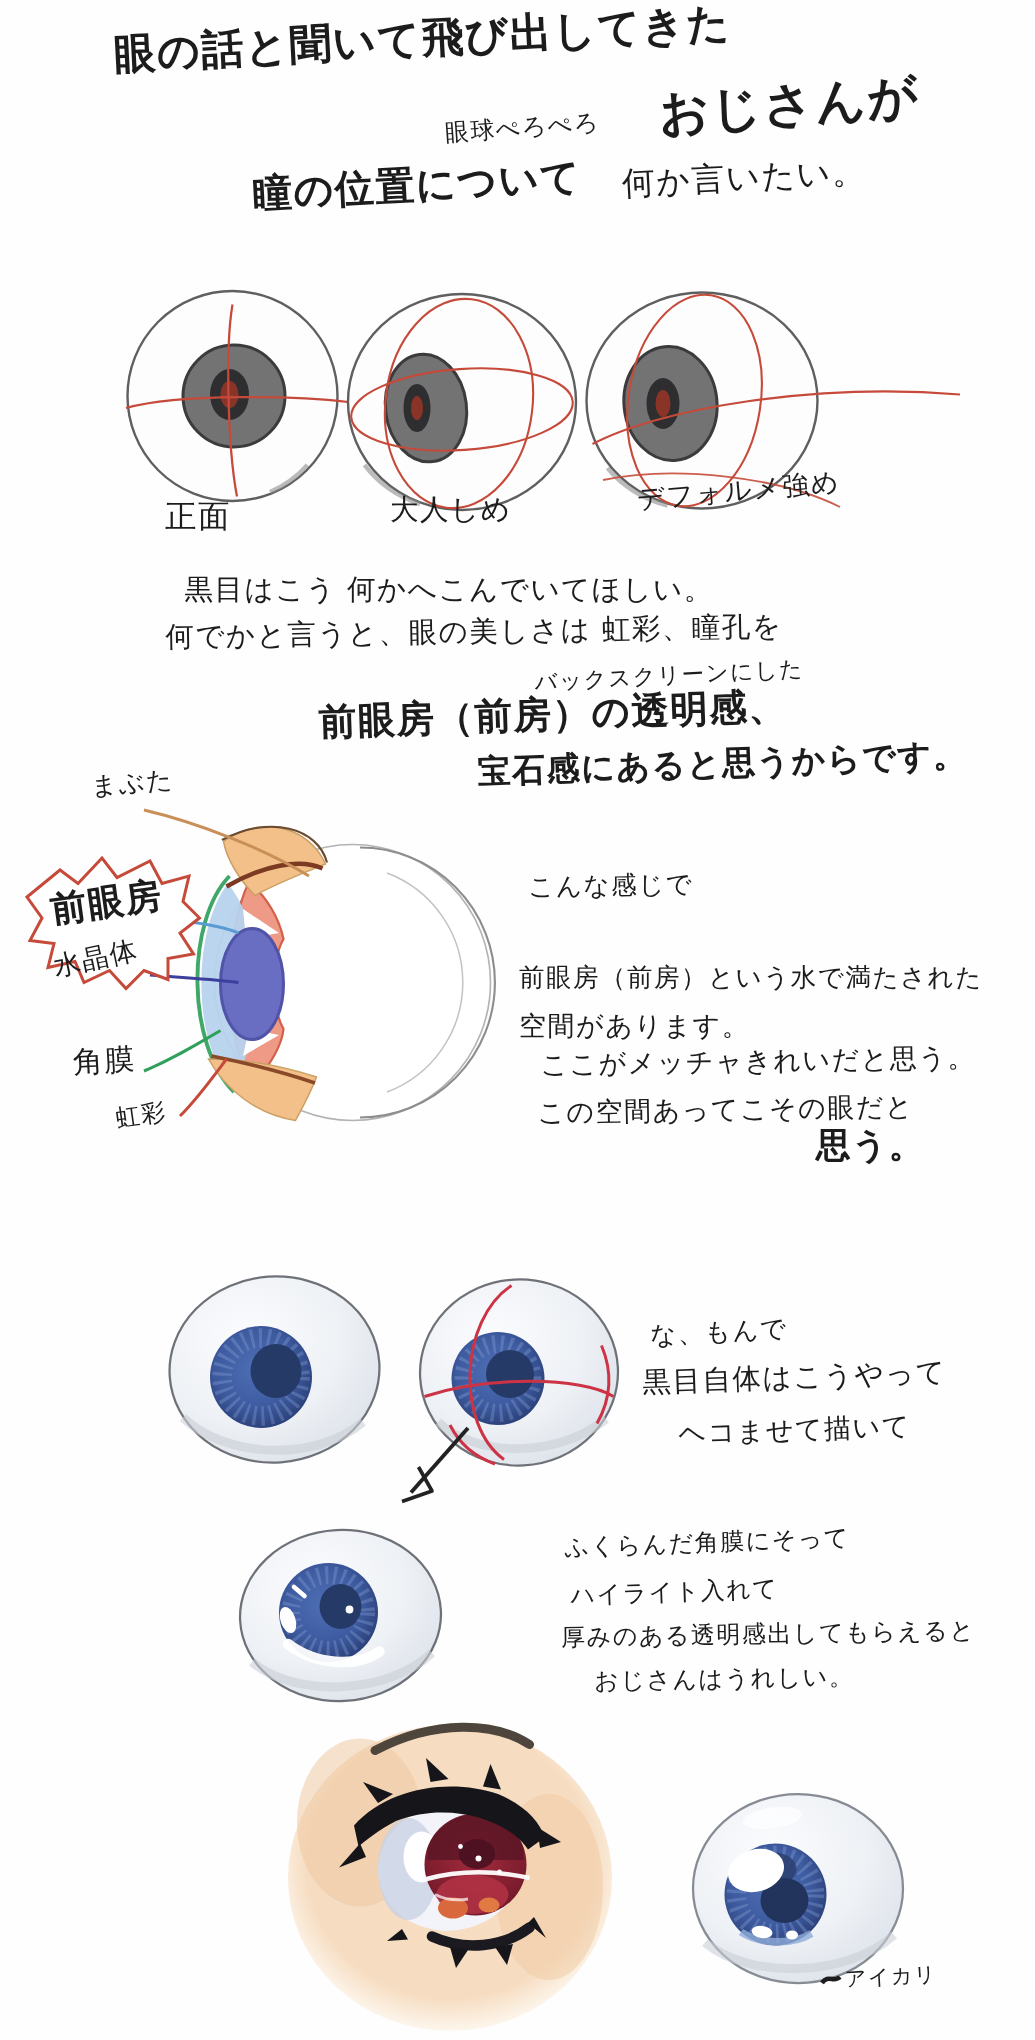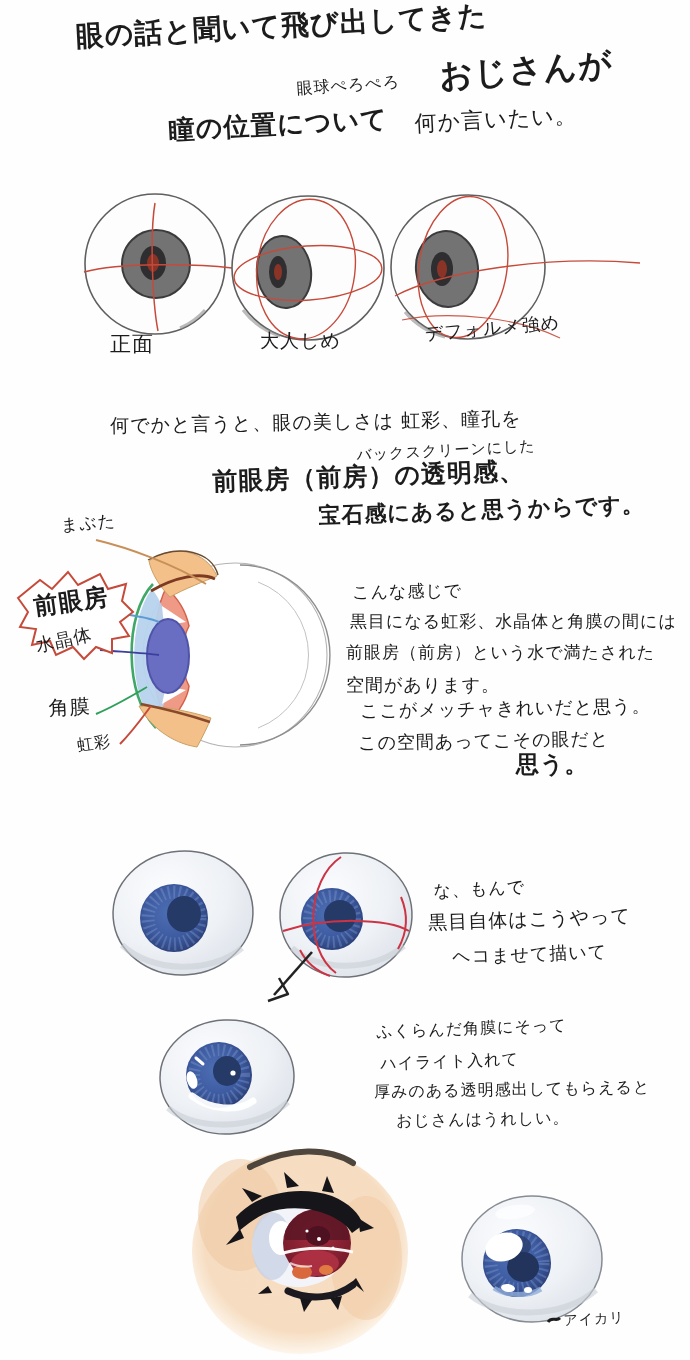--- a/index.html
+++ b/index.html
@@ -189,38 +189,38 @@
   <div class="t bold" style="left:75px;top:22px;font-size:28px;transform:rotate(-3deg);">眼の話と聞いて飛び出してきた</div>
   <div class="t" style="left:296px;top:80px;font-size:16px;transform:rotate(-4deg);">眼球ぺろぺろ</div>
   <div class="t bold" style="left:438px;top:58px;font-size:33px;transform:rotate(-4deg);">おじさんが</div>
   <div class="t bold" style="left:168px;top:116px;font-size:26px;transform:rotate(-3deg);">瞳の位置について</div>
   <div class="t" style="left:414px;top:112px;font-size:22px;transform:rotate(-3deg);">何か言いたい。</div>
 
   <div class="t" style="left:110px;top:333px;font-size:21px;">正面</div>
   <div class="t" style="left:260px;top:330px;font-size:19px;">大人しめ</div>
   <div class="t" style="left:424px;top:324px;font-size:18px;transform:rotate(-5deg);">デフォルメ強め</div>
 
+  <div class="t" style="left:123px;top:383px;font-size:19px;">黒目はこう 何かへこんでいてほしい。</div>
   <div class="t" style="left:110px;top:415px;font-size:19px;transform:rotate(-1deg);">何でかと言うと、眼の美しさは 虹彩、瞳孔を</div>
   <div class="t" style="left:356px;top:447px;font-size:15px;transform:rotate(-3deg);">バックスクリーンにした</div>
   <div class="t bold" style="left:212px;top:468px;font-size:25px;transform:rotate(-2deg);">前眼房（前房）の透明感、</div>
   <div class="t bold" style="left:318px;top:504px;font-size:22px;transform:rotate(-2deg);">宝石感にあると思うからです。</div>
 
   <div class="t" style="left:60px;top:516px;font-size:17px;transform:rotate(-5deg);">まぶた</div>
   <div class="t bold" style="left:32px;top:594px;font-size:24px;transform:rotate(-8deg);">前眼房</div>
   <div class="t" style="left:34px;top:636px;font-size:18px;transform:rotate(-12deg);">水晶体</div>
   <div class="t" style="left:48px;top:697px;font-size:20px;transform:rotate(-3deg);">角膜</div>
   <div class="t" style="left:76px;top:737px;font-size:16px;transform:rotate(-8deg);">虹彩</div>
 
   <div class="t" style="left:352px;top:583px;font-size:17px;transform:rotate(-1deg);">こんな感じで</div>
-  <div class="t" style="left:350px;top:612px;font-size:17px;">黒目になる虹彩、水晶体と角膜の間には</div>
   <div class="t" style="left:346px;top:643px;font-size:17px;">前眼房（前房）という水で満たされた</div>
   <div class="t" style="left:346px;top:675px;font-size:18px;">空間があります。</div>
   <div class="t" style="left:360px;top:701px;font-size:18px;transform:rotate(-1deg);">ここがメッチャきれいだと思う。</div>
   <div class="t" style="left:358px;top:733px;font-size:18px;transform:rotate(-1deg);">この空間あってこその眼だと</div>
-  <div class="t bold" style="left:516px;top:752px;font-size:23px;">思う。</div>
+  <div class="t bold" style="left:544px;top:752px;font-size:23px;">思う。</div>
 
   <div class="t" style="left:433px;top:882px;font-size:17px;transform:rotate(-3deg);">な、もんで</div>
   <div class="t" style="left:428px;top:912px;font-size:19px;transform:rotate(-2deg);">黒目自体はこうやって</div>
   <div class="t" style="left:452px;top:947px;font-size:18px;transform:rotate(-2deg);">ヘコませて描いて</div>
 
   <div class="t" style="left:376px;top:1023px;font-size:16px;transform:rotate(-2deg);">ふくらんだ角膜にそって</div>
   <div class="t" style="left:380px;top:1055px;font-size:16px;transform:rotate(-2deg);">ハイライト入れて</div>
   <div class="t" style="left:374px;top:1083px;font-size:16px;transform:rotate(-1deg);">厚みのある透明感出してもらえると</div>
   <div class="t" style="left:396px;top:1112px;font-size:16px;transform:rotate(-1deg);">おじさんはうれしい。</div>
 

